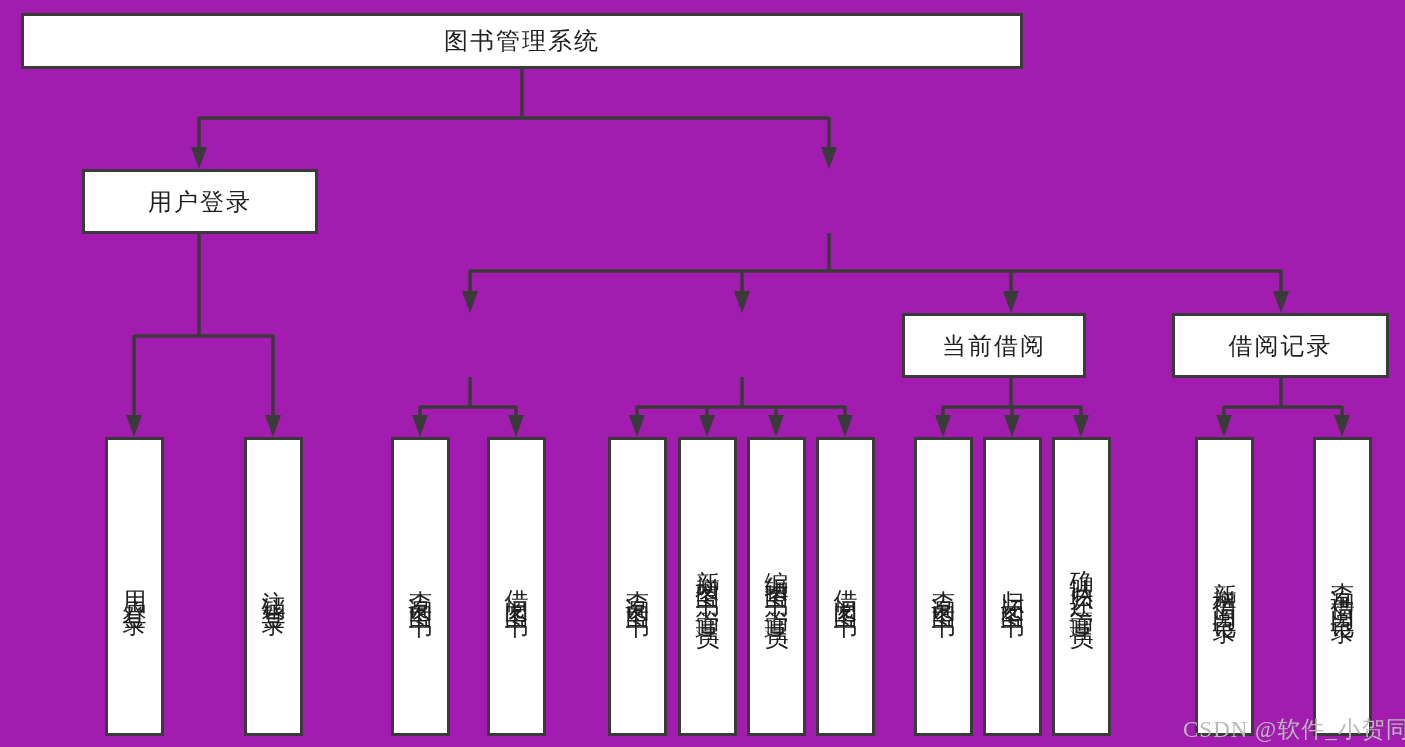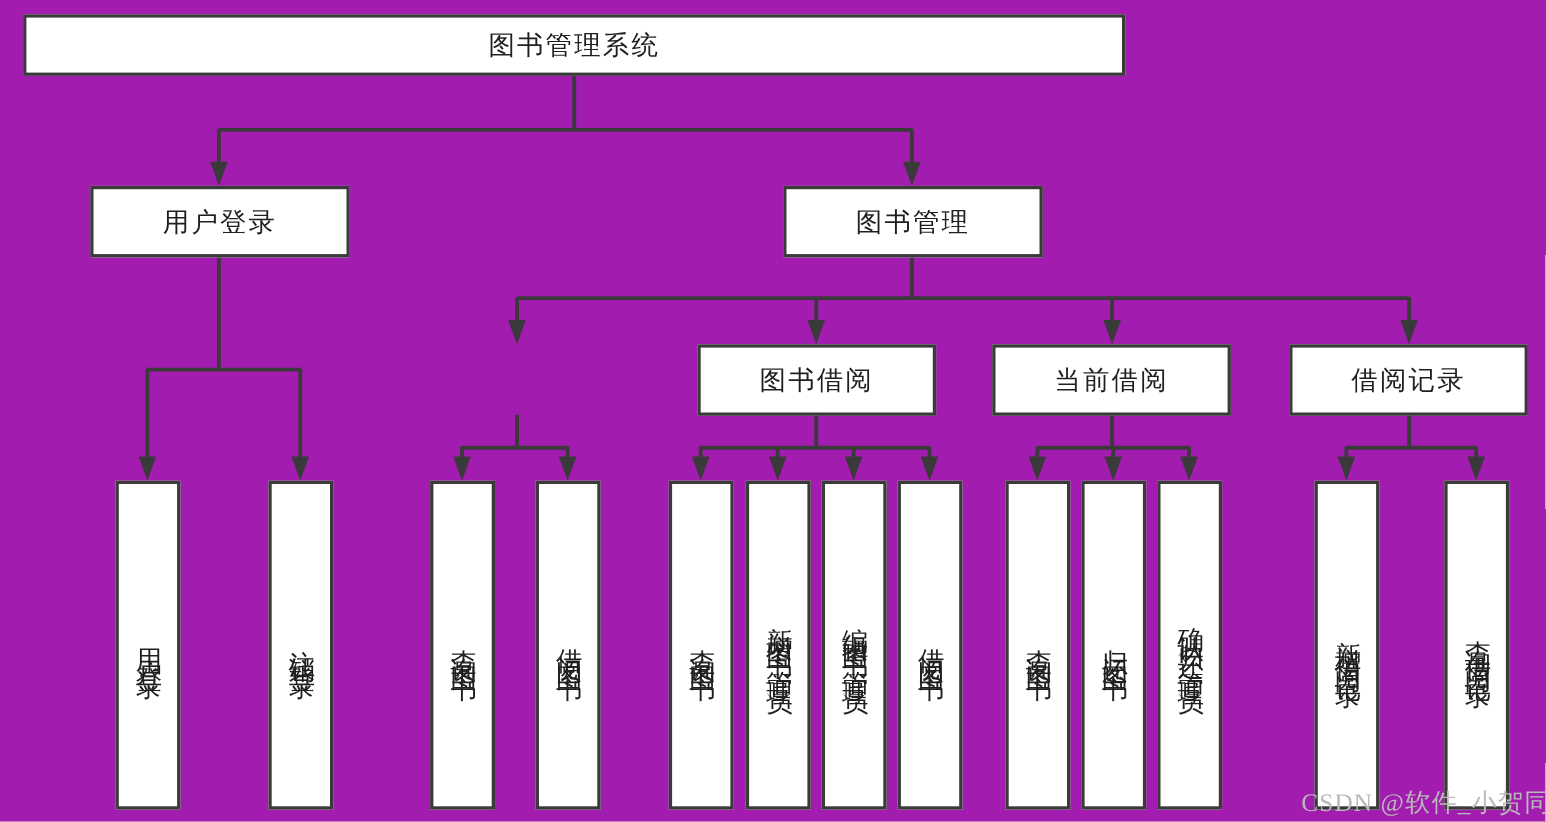--- a/index.html
+++ b/index.html
@@ -47,21 +47,21 @@
     line-height: 1;
     letter-spacing: 8px;
     color: #1f1f1f;
   }
   
   .n-root            { left: 21px;   top: 13px;  width: 1002px; height: 56px; }
   .n-user-login      { left: 82px;   top: 169px; width: 236px;  height: 65px; }
   .n-book-mgmt       { left: 712px;  top: 169px; width: 236px;  height: 65px; }
   .n-new-books       { left: 362px;  top: 313px; width: 217px;  height: 65px; }
   .n-book-borrow     { left: 634px;  top: 313px; width: 217px;  height: 65px; }
-  .n-current-borrow  { left: 902px;  top: 313px; width: 217px;  height: 65px; }
+  .n-current-borrow  { left: 902px;  top: 313px; width: 184px;  height: 65px; }
   .n-borrow-records  { left: 1172px; top: 313px; width: 217px;  height: 65px; }
   
   .n-l1a { left: 105px;  }
   .n-l1b { left: 244px;  }
   .n-l2a { left: 391px;  }
   .n-l2b { left: 487px;  }
   .n-l3a { left: 608px;  }
   .n-l3b { left: 678px;  }
   .n-l3c { left: 747px;  }
   .n-l3d { left: 816px;  }
@@ -128,27 +128,21 @@
     </g>
   </svg>
 
   <div class="box hbox n-root">
     <span>图书管理系统</span>
   </div>
 
   <div class="box hbox n-user-login">
     <span>用户登录</span>
   </div>
-  <div class="box hbox n-book-mgmt">
-    <span>图书管理</span>
-  </div>
 
-  <div class="box hbox n-book-borrow">
-    <span>图书借阅</span>
-  </div>
   <div class="box hbox n-current-borrow">
     <span>当前借阅</span>
   </div>
   <div class="box hbox n-borrow-records">
     <span>借阅记录</span>
   </div>
 
   <div class="box vbox n-l1a">
     <span>用户登录</span>
   </div>

